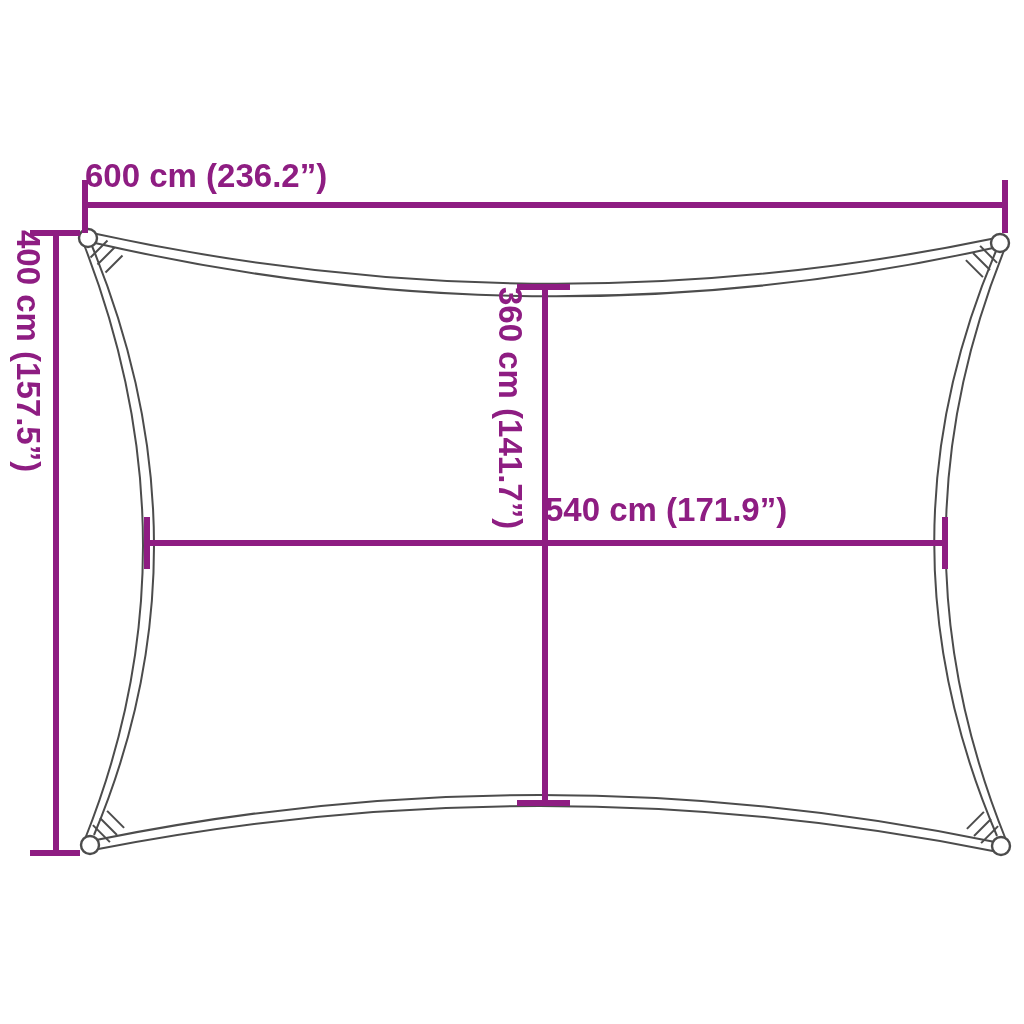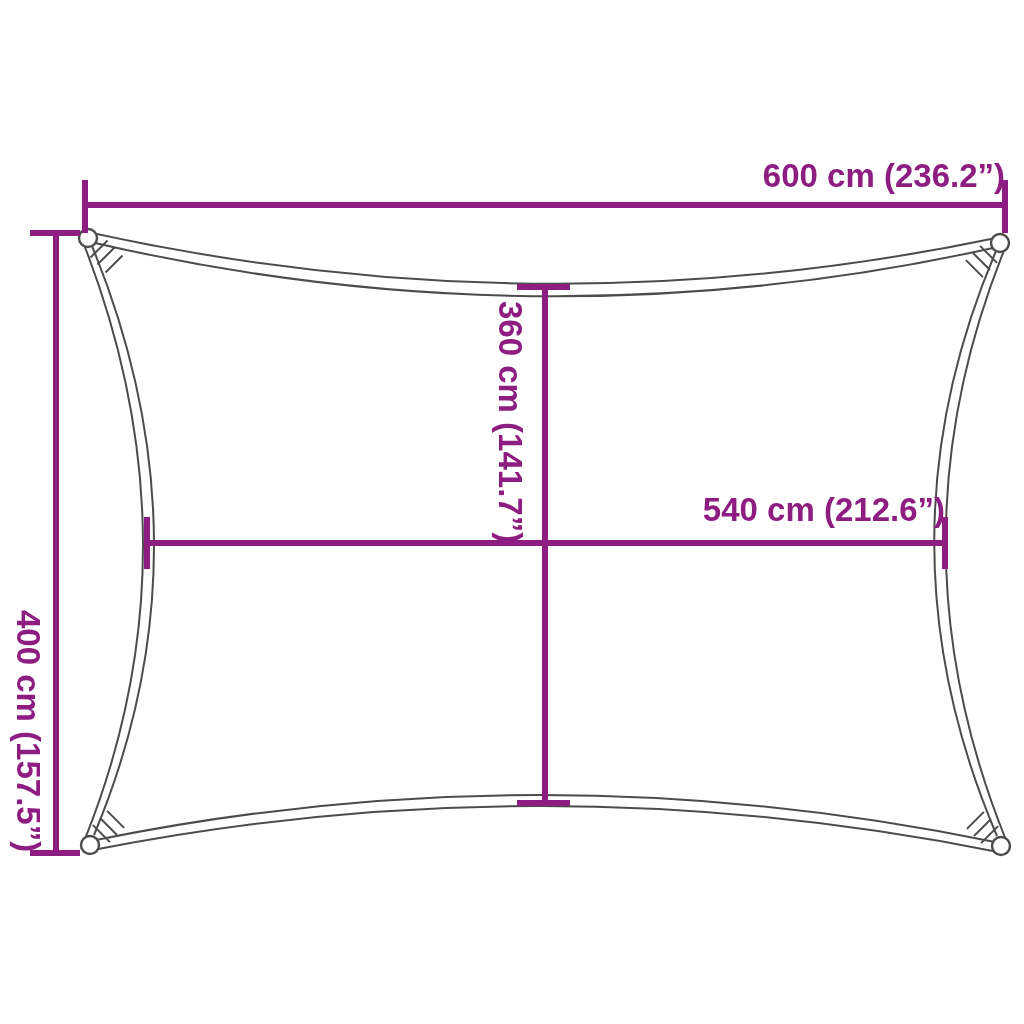--- a/index.html
+++ b/index.html
@@ -20,21 +20,21 @@
   .hatch{stroke:var(--outline);stroke-width:2;}
   .ring{fill:#ffffff;stroke:var(--outline);stroke-width:2.4;}
   .dim{position:absolute;background:var(--accent);}
   .dim-label{
     position:absolute;
     color:var(--accent);
     font-size:33px;
     font-weight:700;
     line-height:1.2;
     white-space:nowrap;
-    text-align:right;
+    text-align:left;
   }
   .dim-label.vertical{
     writing-mode:vertical-rl;
   }
 </style>
 </head>
 <body>
 
 <div class="canvas">
 
@@ -90,15 +90,15 @@
   <div class="dim-label vertical" style="left:4px;top:230px;width:44px;height:622px;">400 cm (157.5”)</div>
 
   <div class="dim" style="left:542px;top:287px;width:6px;height:516px;"></div>
   <div class="dim" style="left:517px;top:284px;width:53px;height:6px;"></div>
   <div class="dim" style="left:517px;top:800px;width:53px;height:6px;"></div>
   <div class="dim-label vertical" style="left:486px;top:287px;width:44px;height:256px;">360 cm (141.7”)</div>
 
   <div class="dim" style="left:147px;top:540px;width:798px;height:6px;"></div>
   <div class="dim" style="left:144px;top:517px;width:6px;height:52px;"></div>
   <div class="dim" style="left:942px;top:517px;width:6px;height:52px;"></div>
-  <div class="dim-label" style="left:545px;top:490px;width:400px;">540 cm (212.6”)</div>
+  <div class="dim-label" style="left:545px;top:490px;width:400px;">540 cm (171.9”)</div>
 
 </div>
 
 </body></html>

